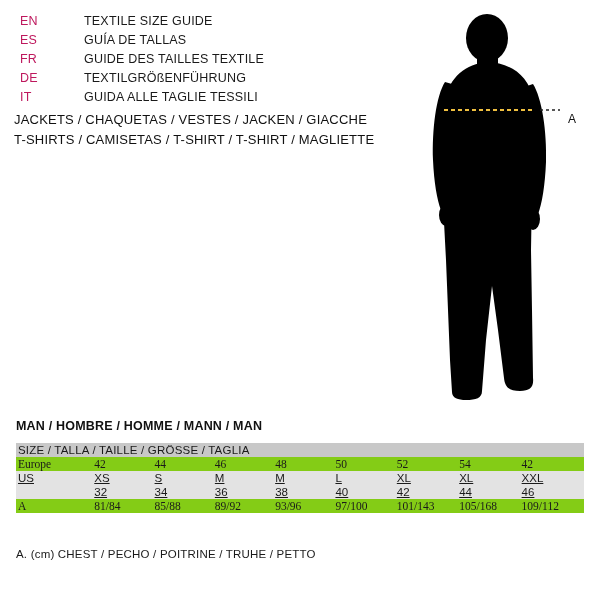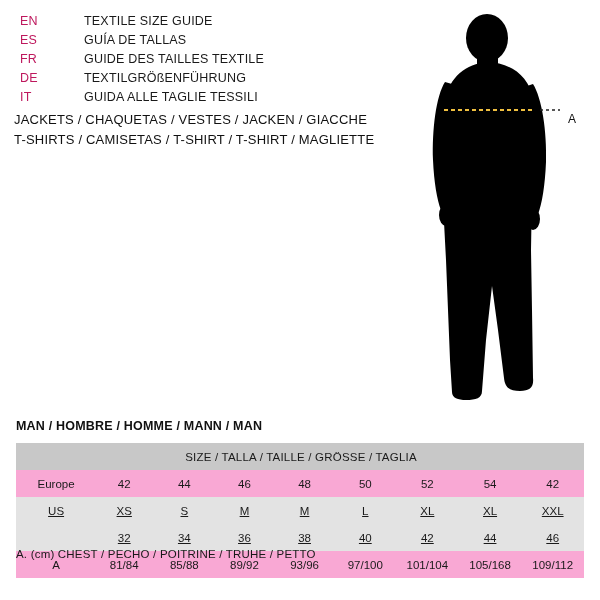--- a/index.html
+++ b/index.html
@@ -94,32 +94,31 @@
   table.size-table {
     position: absolute;
     left: 16px;
     top: 443px;
     width: 568px;
     border-collapse: collapse;
     font-size: 11.5px;
   }
   table.size-table td {
     padding: 0;
-    height: 27px;
+    height: 14px;
     vertical-align: middle;
     color: #1a1a1a;
-    text-align: center;
   }
   .row-head td {
     background: #c8c8c8;
     font-size: 11.5px;
     height: 17px;
   }
   .row-alt td { background: #e3e3e3; text-decoration: underline; }
-  .row-plain td { background: #f9a8d4; }
+  .row-plain td { background: #84cc16; font-family: Liberation Serif, serif; }
   .col-label {
     width: 86px;
     padding-left: 2px !important;
   }
   .cell {
     width: 68px;
     text-align: left;
   }
   .head-label {
     padding-left: 2px !important;
@@ -259,21 +258,21 @@
         <td class="cell">46</td>
       </tr>
 
       <tr class="row-plain">
         <td class="col-label">A</td>
         <td class="cell">81/84</td>
         <td class="cell">85/88</td>
         <td class="cell">89/92</td>
         <td class="cell">93/96</td>
         <td class="cell">97/100</td>
-        <td class="cell">101/104</td>
+        <td class="cell">101/143</td>
         <td class="cell">105/168</td>
         <td class="cell">109/112</td>
       </tr>
     </tbody>
   </table>
 
   <div class="footnote">A. (cm) CHEST / PECHO / POITRINE / TRUHE / PETTO</div>
 
 </div>
 

